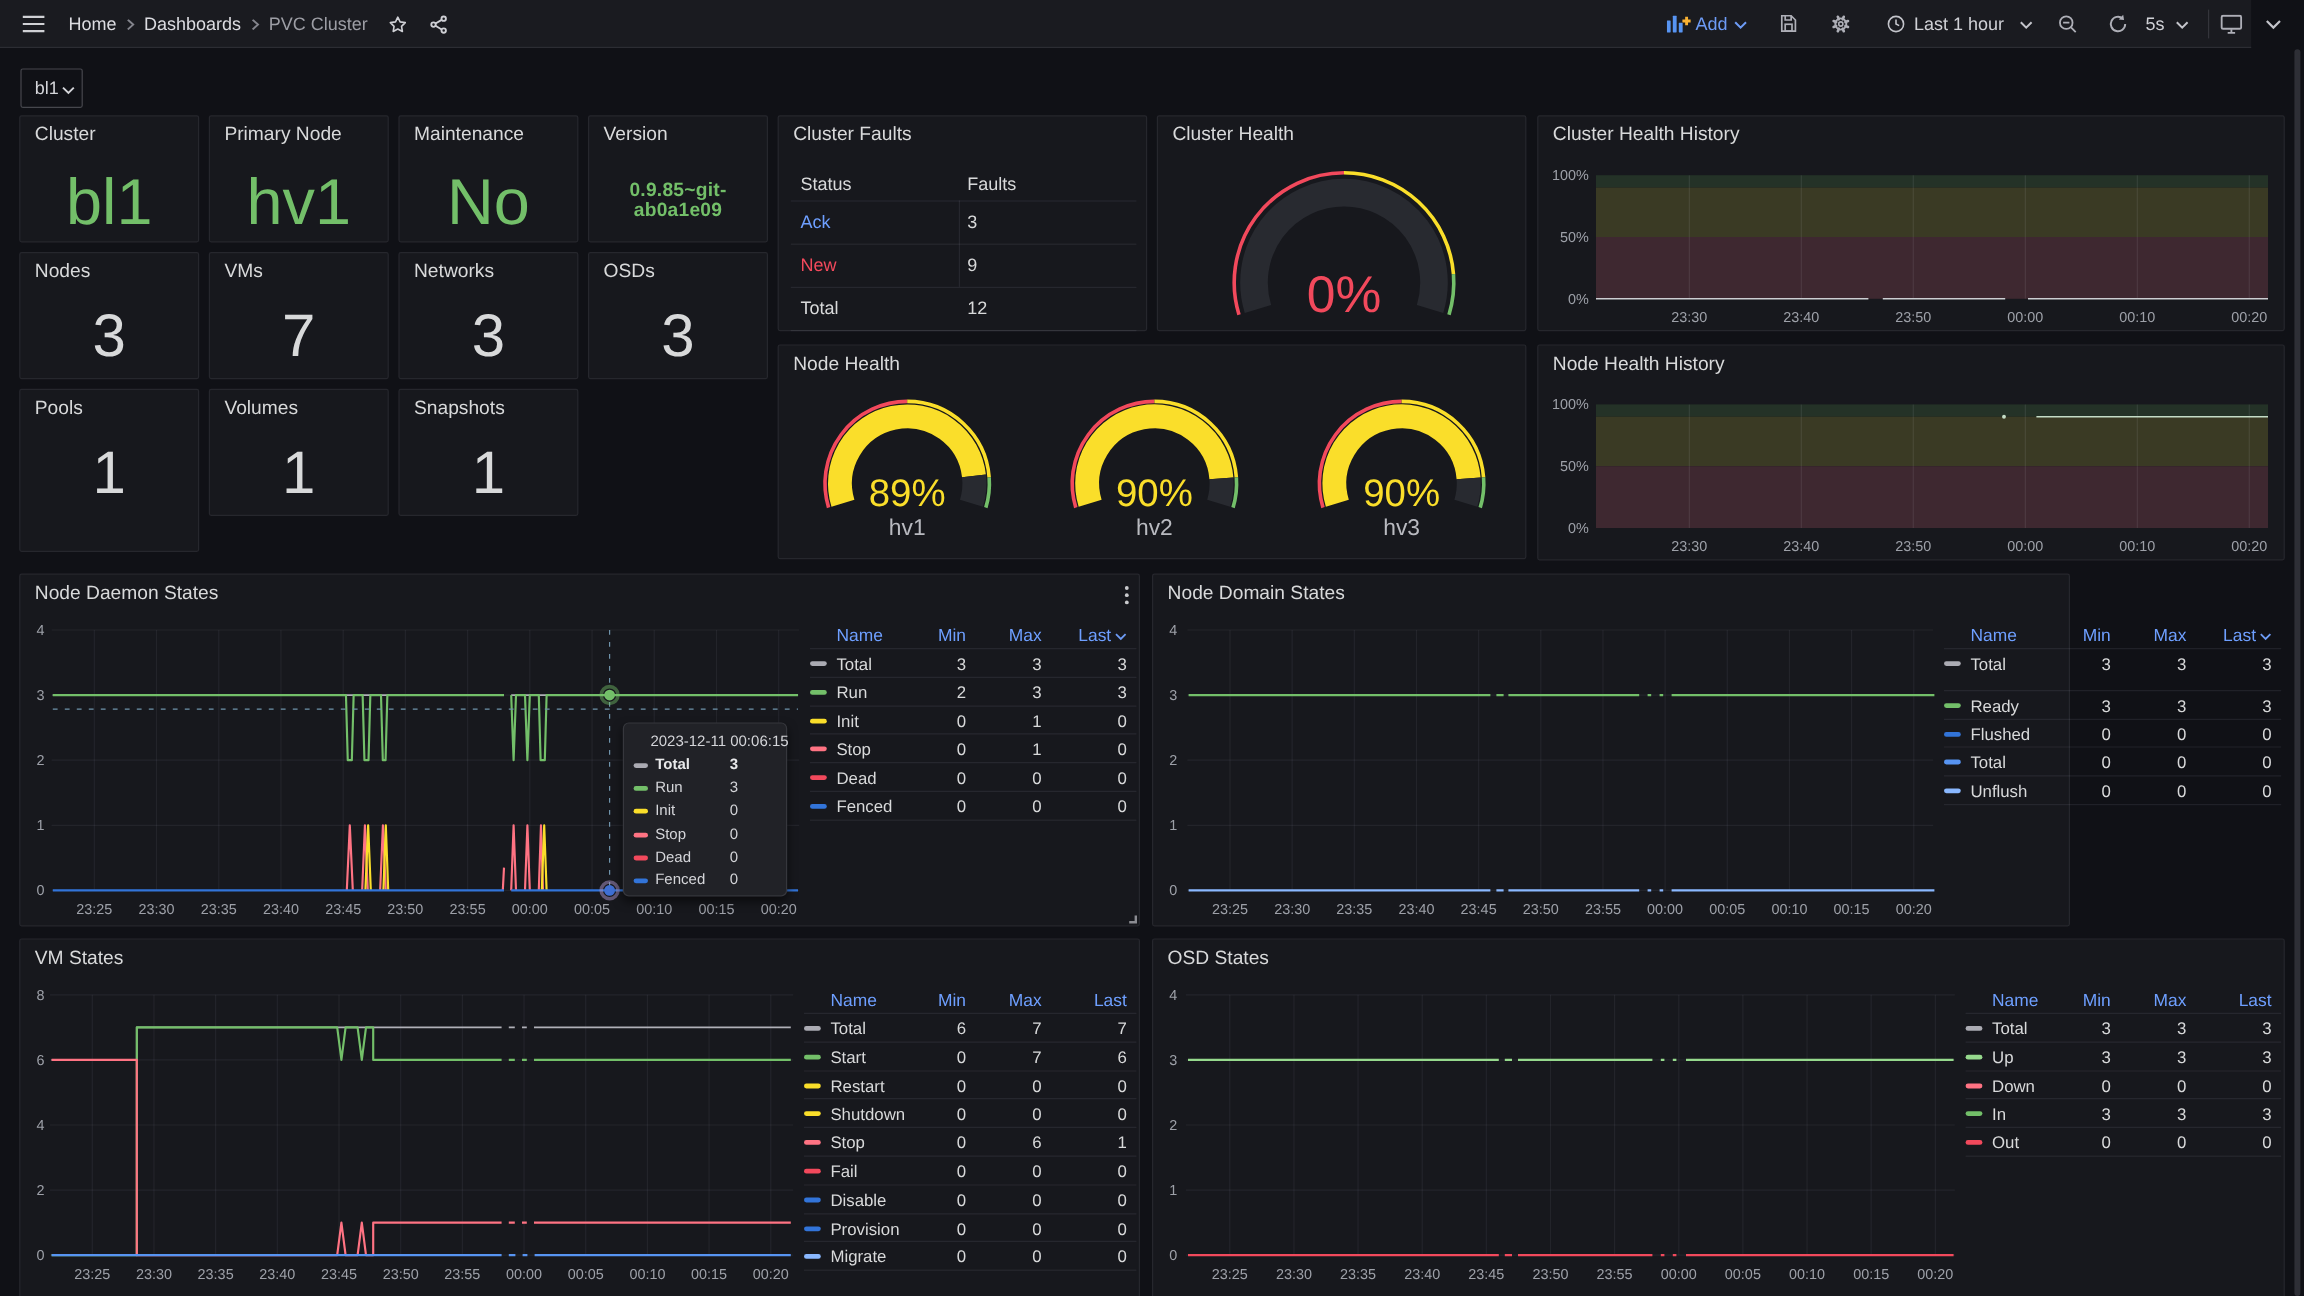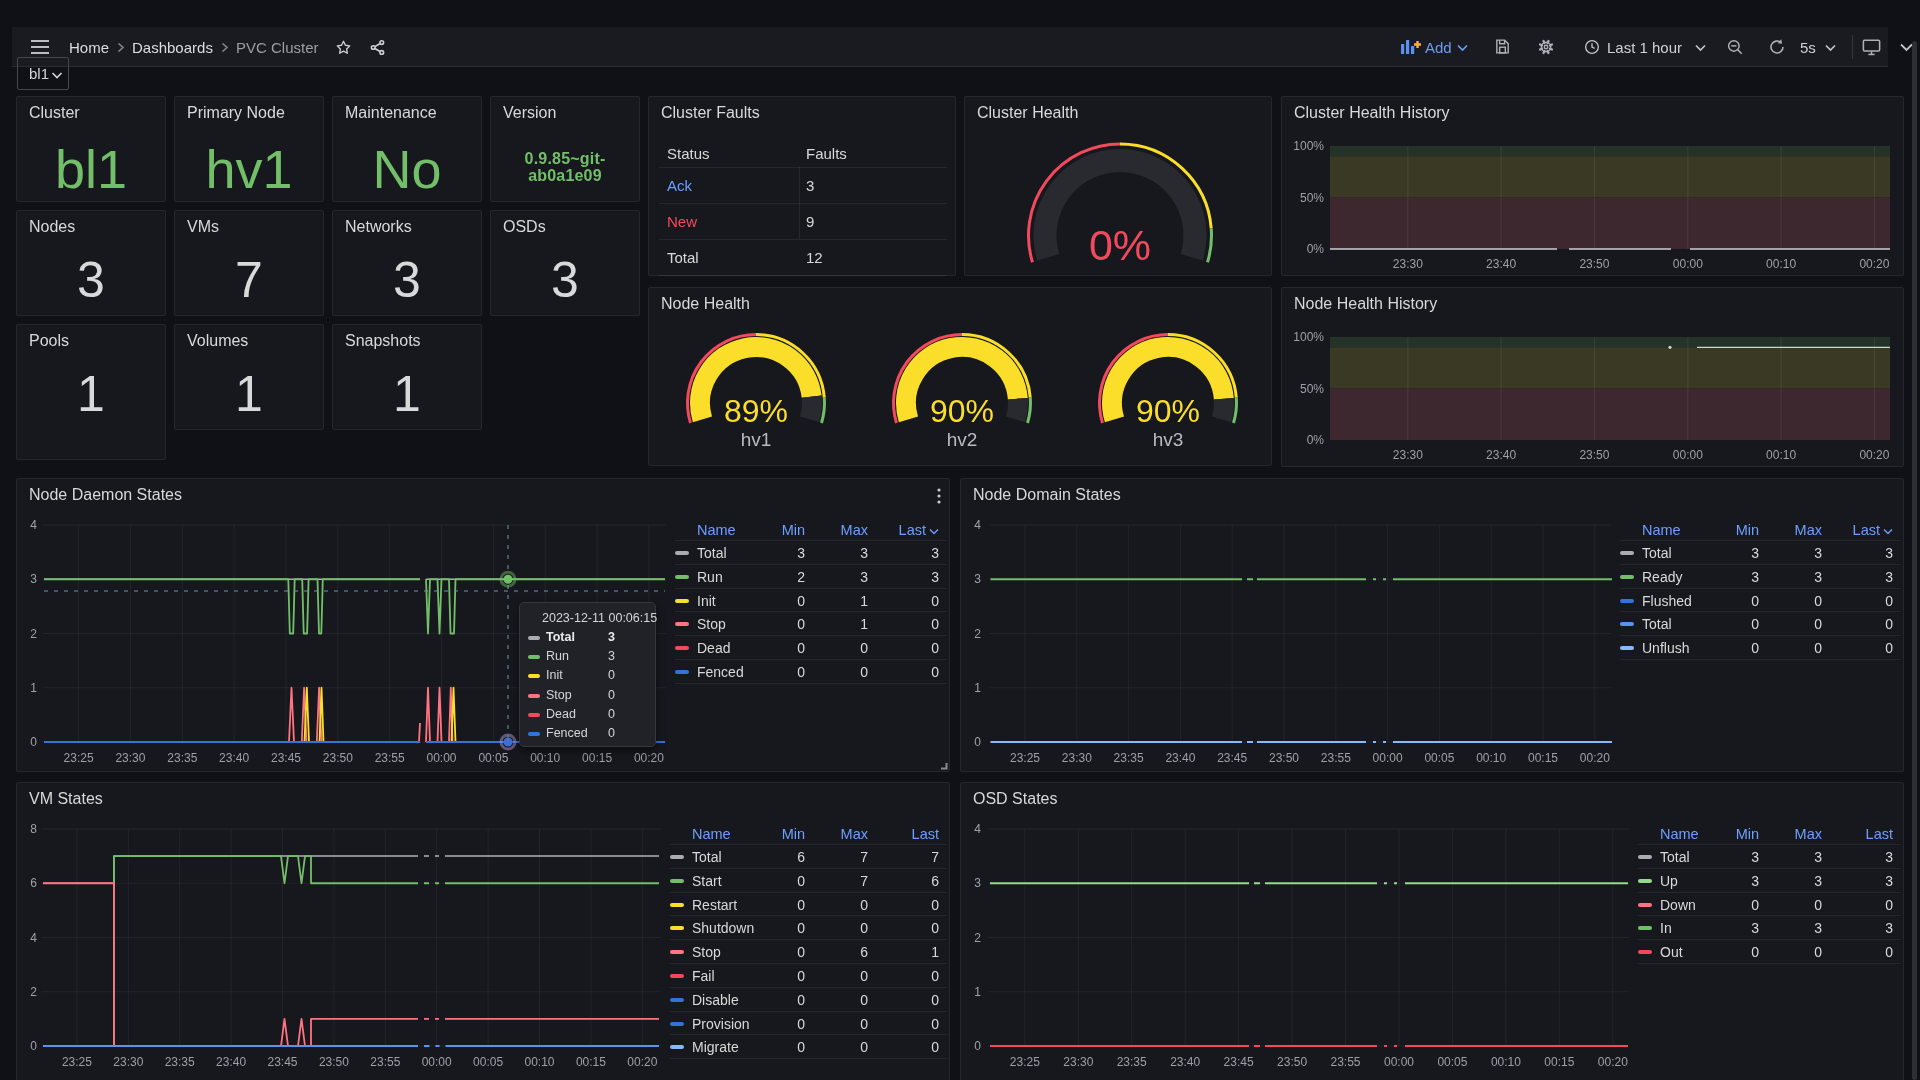--- a/index.html
+++ b/index.html
@@ -5,21 +5,21 @@
   font-family:"Liberation Sans", sans-serif; }
 .panel { position:absolute; background:#17181d; border:1px solid #26272d; border-radius:2px; }
 .pt { position:absolute; left:12px; top:7px; font-size:16px; font-weight:500; color:#d8d9da; white-space:nowrap; }
 .abs { position:absolute; }
 .ctr { text-align:center; }
 svg { display:block; }
 svg.inl { display:inline; }
 text { font-family:"Liberation Sans", sans-serif; }
 </style></head><body>
 
-<div class="abs" style="left:12px;top:0;width:1876px;height:40px;background:#1a1b20;border-bottom:1px solid #2c2d33;margin-top:27px;">
+<div class="abs" style="left:0;top:0;width:1876px;height:40px;background:#1a1b20;border-bottom:1px solid #2c2d33;">
 <svg class="abs" style="left:18px;top:12px" width="20" height="16">
       <g stroke="#d0d1d5" stroke-width="1.8">
         <line x1="1" y1="2" x2="19" y2="2"></line>
         <line x1="1" y1="8" x2="19" y2="8"></line>
         <line x1="1" y1="14" x2="19" y2="14"></line>
       </g>
     </svg>
 <div class="abs" style="left:57px;top:12px;font-size:15px;color:#dcdce1;font-weight:500;">Home</div>
 <svg class="abs" style="left:104px;top:16px" width="9" height="9">
       <polyline points="2.5,0.5 7,4.5 2.5,8.5" fill="none" stroke="#83848c" stroke-width="1.6"></polyline>
@@ -405,21 +405,21 @@
         <span style="position:absolute;left:26px;top:1px;">Dead</span>
         <span style="position:absolute;left:81px;top:1px;width:14px;text-align:right;">0</span>
       </div>
       <div style="position:relative;height:19.2px;">
         <span style="position:absolute;left:8px;top:7px;width:12px;height:4px;border-radius:2px;background:#3274d9;"></span>
         <span style="position:absolute;left:26px;top:1px;">Fenced</span>
         <span style="position:absolute;left:81px;top:1px;width:14px;text-align:right;">0</span>
       </div>
     </div>
   </div>
-<div class="panel" style="left:960px;top:478px;width:944px;height:294px;">
+<div class="panel" style="left:960px;top:478px;width:765px;height:294px;">
     <div class="pt">Node Domain States</div>
     <svg class="abs" style="left:0;top:0" width="944" height="294">
       <line x1="28.5" y1="263.00" x2="650" y2="263.00" stroke="rgba(204,204,220,0.07)" stroke-width="1"></line>
       <text x="20" y="267.00" font-size="12" fill="#9da0a8" text-anchor="end">0</text>
       <line x1="28.5" y1="208.75" x2="650" y2="208.75" stroke="rgba(204,204,220,0.07)" stroke-width="1"></line>
       <text x="20" y="212.75" font-size="12" fill="#9da0a8" text-anchor="end">1</text>
       <line x1="28.5" y1="154.50" x2="650" y2="154.50" stroke="rgba(204,204,220,0.07)" stroke-width="1"></line>
       <text x="20" y="158.50" font-size="12" fill="#9da0a8" text-anchor="end">2</text>
       <line x1="28.5" y1="100.25" x2="650" y2="100.25" stroke="rgba(204,204,220,0.07)" stroke-width="1"></line>
       <text x="20" y="104.25" font-size="12" fill="#9da0a8" text-anchor="end">3</text>
@@ -461,21 +461,21 @@
             <polyline points="1,1.5 5,5.5 9,1.5" fill="none" stroke="#6d9bf5" stroke-width="1.5"></polyline>
           </svg></span>
       </div>
       <div style="position:relative;height:23.8px;border-top:1px solid rgba(204,204,220,0.09);">
         <span style="position:absolute;left:0px;top:10px;width:14px;height:4px;border-radius:2px;background:#ababb3;"></span>
         <span style="position:absolute;left:22px;top:4px;">Total</span>
         <span style="position:absolute;right:142px;top:4px;">3</span>
         <span style="position:absolute;right:79px;top:4px;">3</span>
         <span style="position:absolute;right:8px;top:4px;">3</span>
       </div>
-      <div style="position:relative;height:23.8px;border-top:1px solid rgba(204,204,220,0.09);">
+      <div style="position:relative;height:23.8px;border-top:1px solid rgba(204,204,220,0.09);margin-top:11px;">
         <span style="position:absolute;left:0px;top:10px;width:14px;height:4px;border-radius:2px;background:#73bf69;"></span>
         <span style="position:absolute;left:22px;top:4px;">Ready</span>
         <span style="position:absolute;right:142px;top:4px;">3</span>
         <span style="position:absolute;right:79px;top:4px;">3</span>
         <span style="position:absolute;right:8px;top:4px;">3</span>
       </div>
       <div style="position:relative;height:23.8px;border-top:1px solid rgba(204,204,220,0.09);">
         <span style="position:absolute;left:0px;top:10px;width:14px;height:4px;border-radius:2px;background:#3274d9;"></span>
         <span style="position:absolute;left:22px;top:4px;">Flushed</span>
         <span style="position:absolute;right:142px;top:4px;">0</span>

